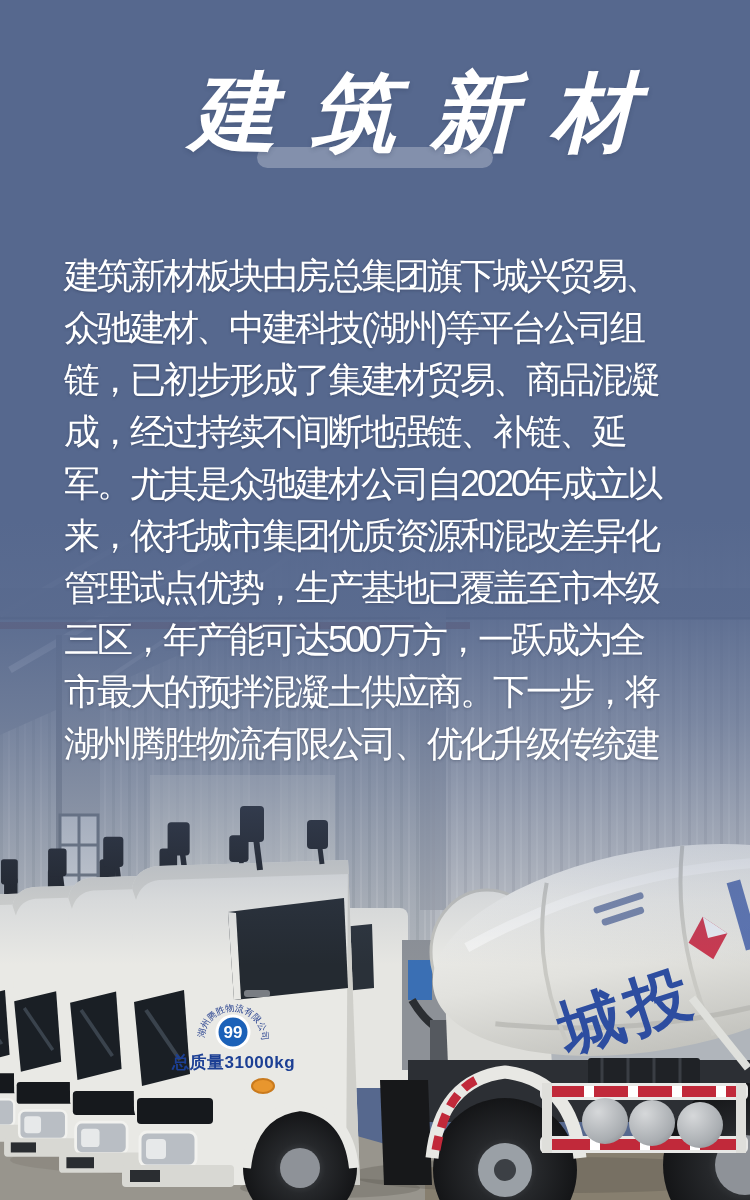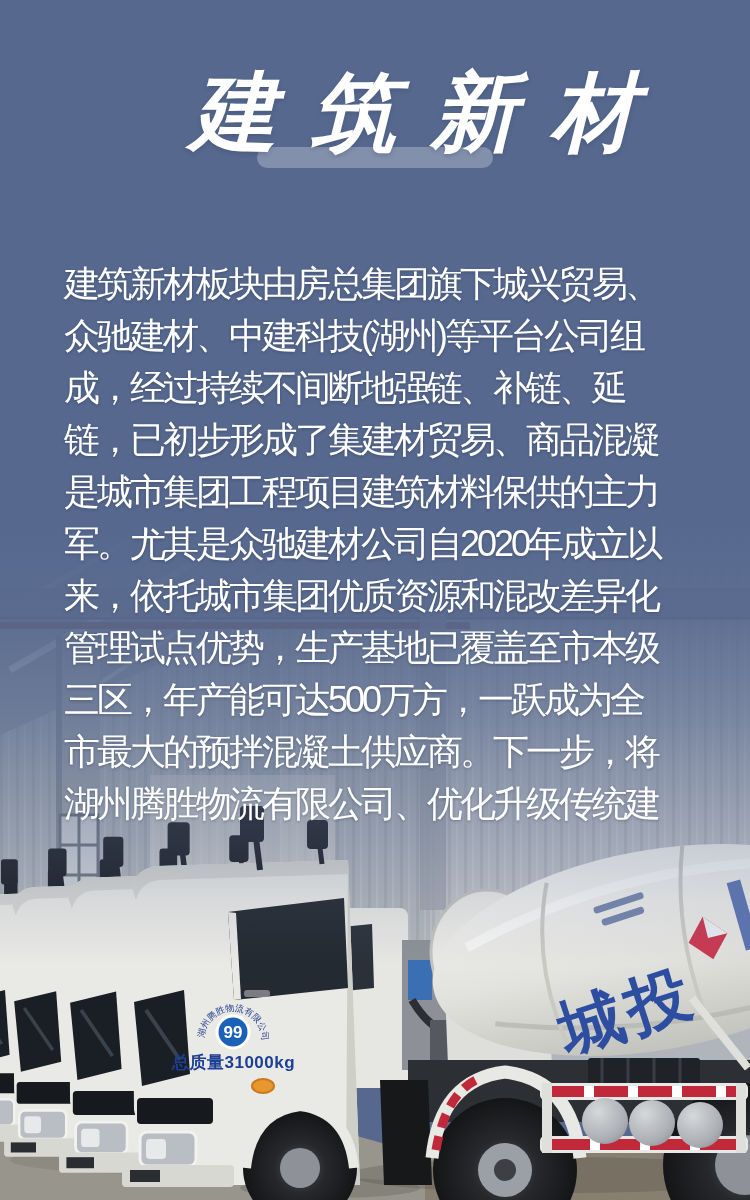--- a/index.html
+++ b/index.html
@@ -33,21 +33,21 @@
     position:absolute;left:0;top:52px;width:750px;z-index:4;
     text-align:center;color:#ffffff;
     font-family:"DejaVu Serif","Liberation Serif",serif;
     font-weight:bold;font-style:italic;
     font-size:86px;line-height:120px;letter-spacing:2px;
     text-shadow:0 2px 4px rgba(40,52,78,.25);
     margin-left:40px;
   }
 
   
-  .article{position:absolute;left:64px;top:250px;width:640px;z-index:4;margin-top:8px;}
+  .article{position:absolute;left:64px;top:250px;width:640px;z-index:4;}
   .article .ln{
     color:#ffffff;font-size:36px;letter-spacing:-3px;
     line-height:52px;height:52px;white-space:nowrap;
     text-shadow:0 1px 3px rgba(28,38,60,.35);
   }
 </style>
 </head>
 <body>
 
 <div class="page">
@@ -239,23 +239,22 @@
     </svg>
   </div>
   <div class="photo-overlay"></div>
 
   <div class="title-bar"></div>
   <div class="page-title">建 筑 新 材</div>
 
   <div class="article">
     <div class="ln">建筑新材板块由房总集团旗下城兴贸易、</div>
     <div class="ln">众驰建材、中建科技(湖州)等平台公司组</div>
+    <div class="ln">链，已初步形成了集建材贸易、商品混凝</div>
     <div class="ln">成，经过持续不间断地强链、补链、延</div>
-    <div class="ln">链，已初步形成了集建材贸易、商品混凝</div>
-    <div class="ln">是城市集团工程项目建筑材料保供的主力</div>
     <div class="ln">军。尤其是众驰建材公司自2020年成立以</div>
     <div class="ln">来，依托城市集团优质资源和混改差异化</div>
     <div class="ln">管理试点优势，生产基地已覆盖至市本级</div>
     <div class="ln">三区，年产能可达500万方，一跃成为全</div>
     <div class="ln">市最大的预拌混凝土供应商。下一步，将</div>
     <div class="ln">湖州腾胜物流有限公司、优化升级传统建</div>
   </div>
 
 </div>
 

